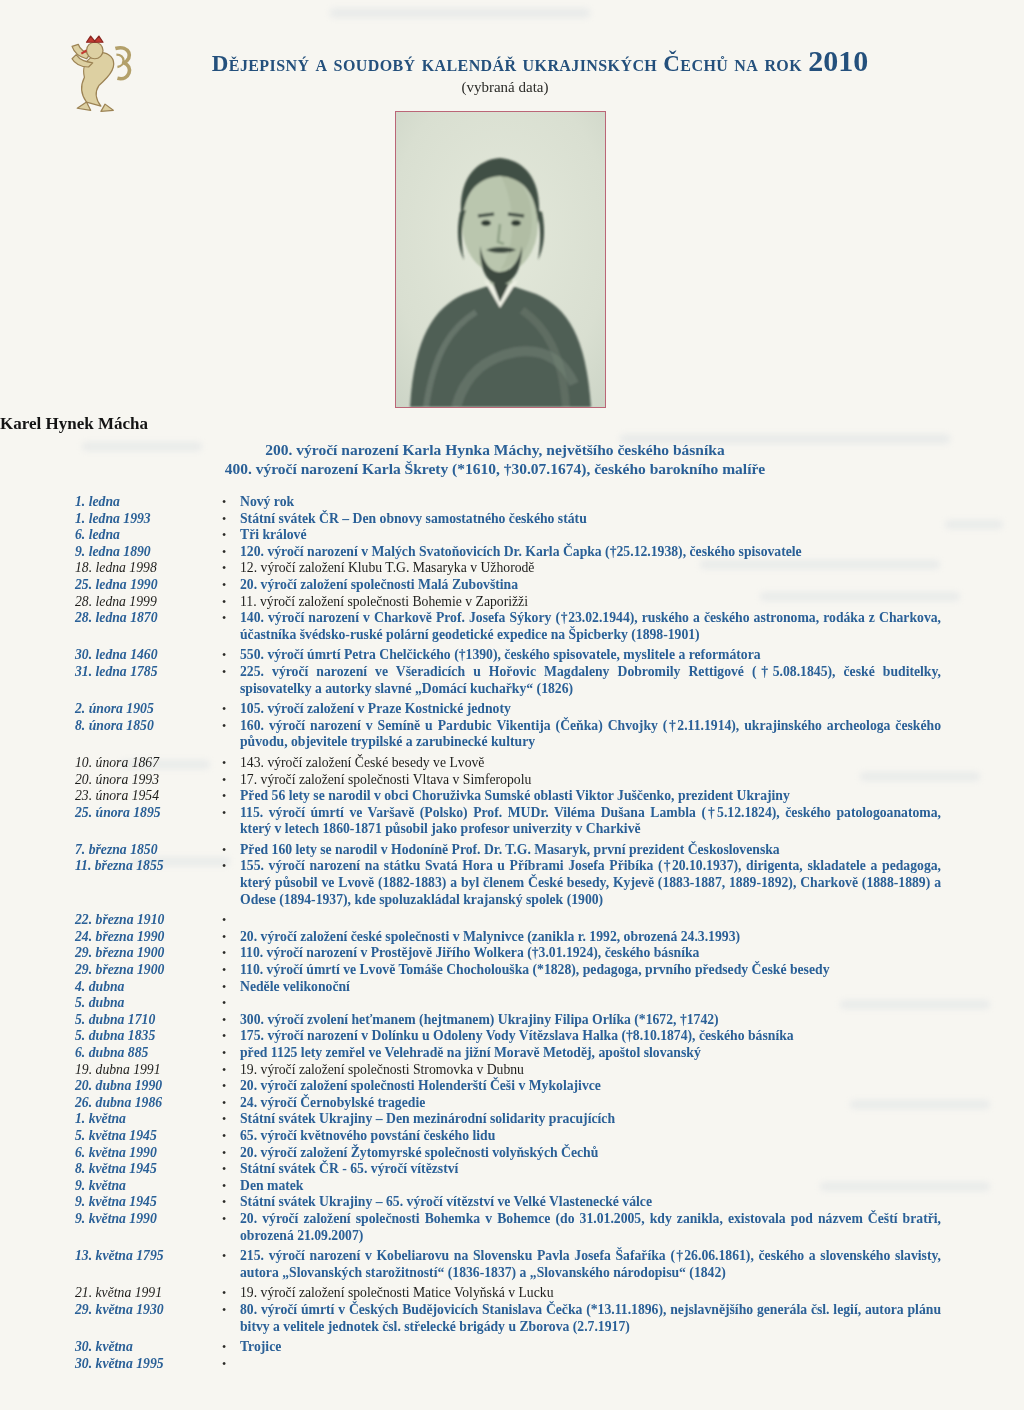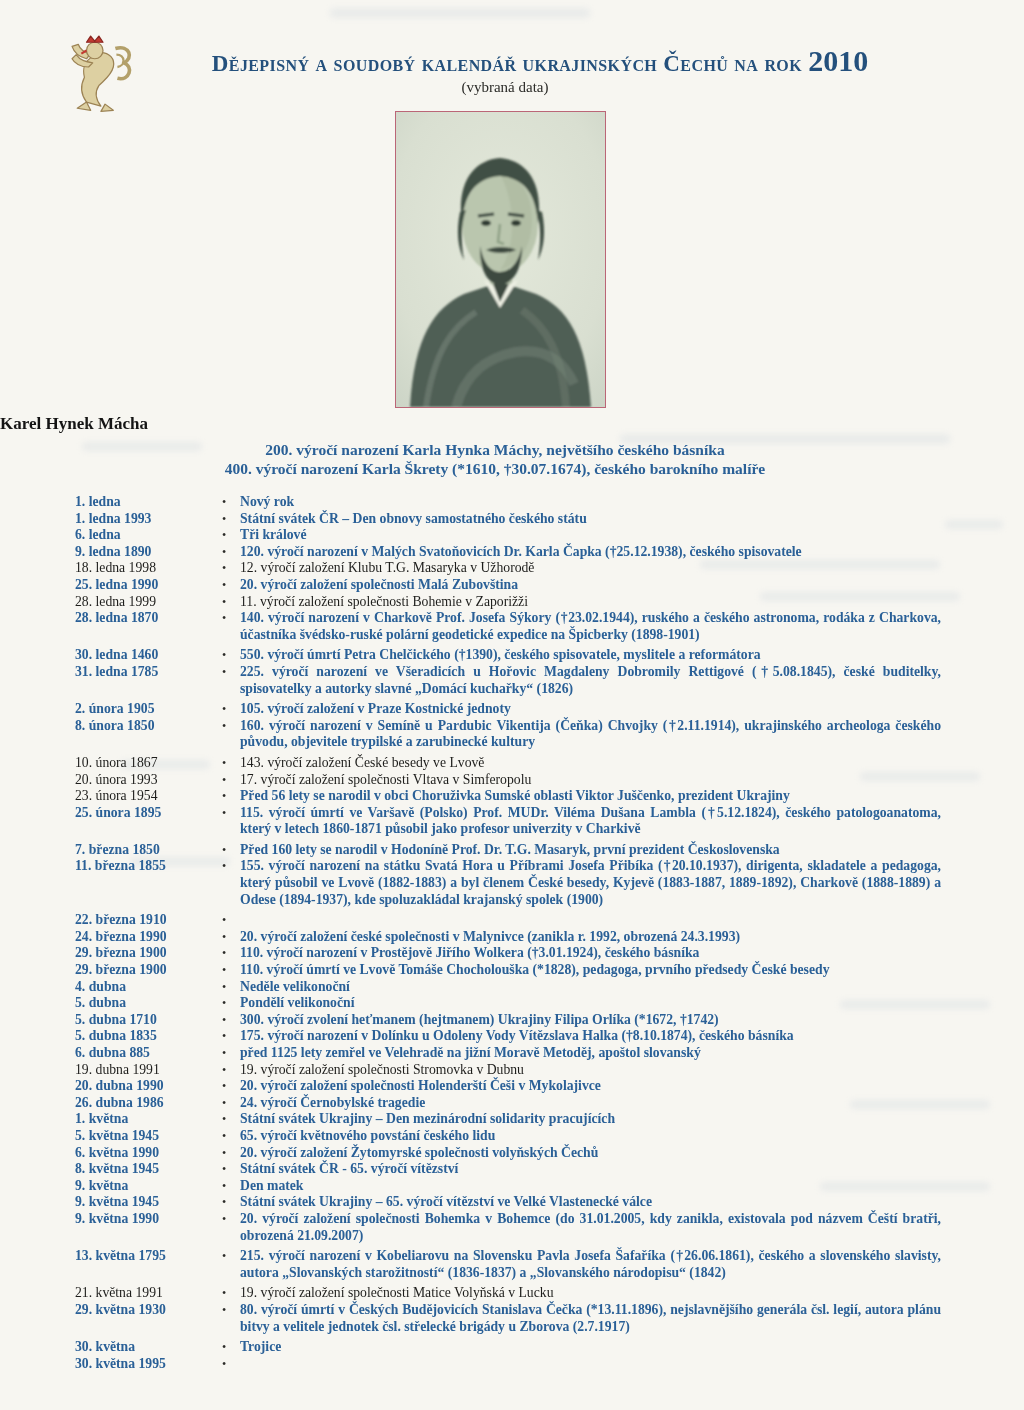--- a/index.html
+++ b/index.html
@@ -43,21 +43,21 @@
     position:absolute;left:0;top:441px;width:990px;text-align:center;
     color:var(--accent_blue);font-weight:bold;font-size:15.5px;line-height:18.5px;
   }
   
   .list{
     position:absolute;left:75px;top:494px;width:866px;
     font-size:13.7px;line-height:16.6px;color:var(--text_color);
   }
   .row{display:flex;align-items:flex-start;}
   .row.sp{margin-bottom:4px;}
-  .row .date{width:147px;flex:none;}
+  .row .date{width:147px;flex:none;font-style:italic;}
   .row .bullet{width:18px;flex:none;color:#2b2b28;font-size:12px;}
   .row .text{flex:1;text-align:justify;text-align-last:left;}
   .row.em .text{color:var(--accent_blue);font-weight:bold;}
   .row.dem .date{color:var(--accent_blue);font-weight:bold;}
 </style>
 </head>
 <body>
 
 <div class="ghost" style="left:330px;top:8px;width:260px;height:10px;"></div>
 <div class="ghost" style="left:620px;top:434px;width:330px;height:10px;"></div>
@@ -276,21 +276,20 @@
 
   <div class="row em dem">
     <div class="date">4. dubna</div>
     <div class="bullet">•</div>
     <div class="text">Neděle velikonoční</div>
   </div>
 
   <div class="row em dem">
     <div class="date">5. dubna</div>
     <div class="bullet">•</div>
-    <div class="text">Pondělí velikonoční</div>
   </div>
 
   <div class="row em dem">
     <div class="date">5. dubna 1710</div>
     <div class="bullet">•</div>
     <div class="text">300. výročí zvolení heťmanem (hejtmanem) Ukrajiny Filipa Orlíka (*1672, †1742)</div>
   </div>
 
   <div class="row em dem">
     <div class="date">5. dubna 1835</div>

